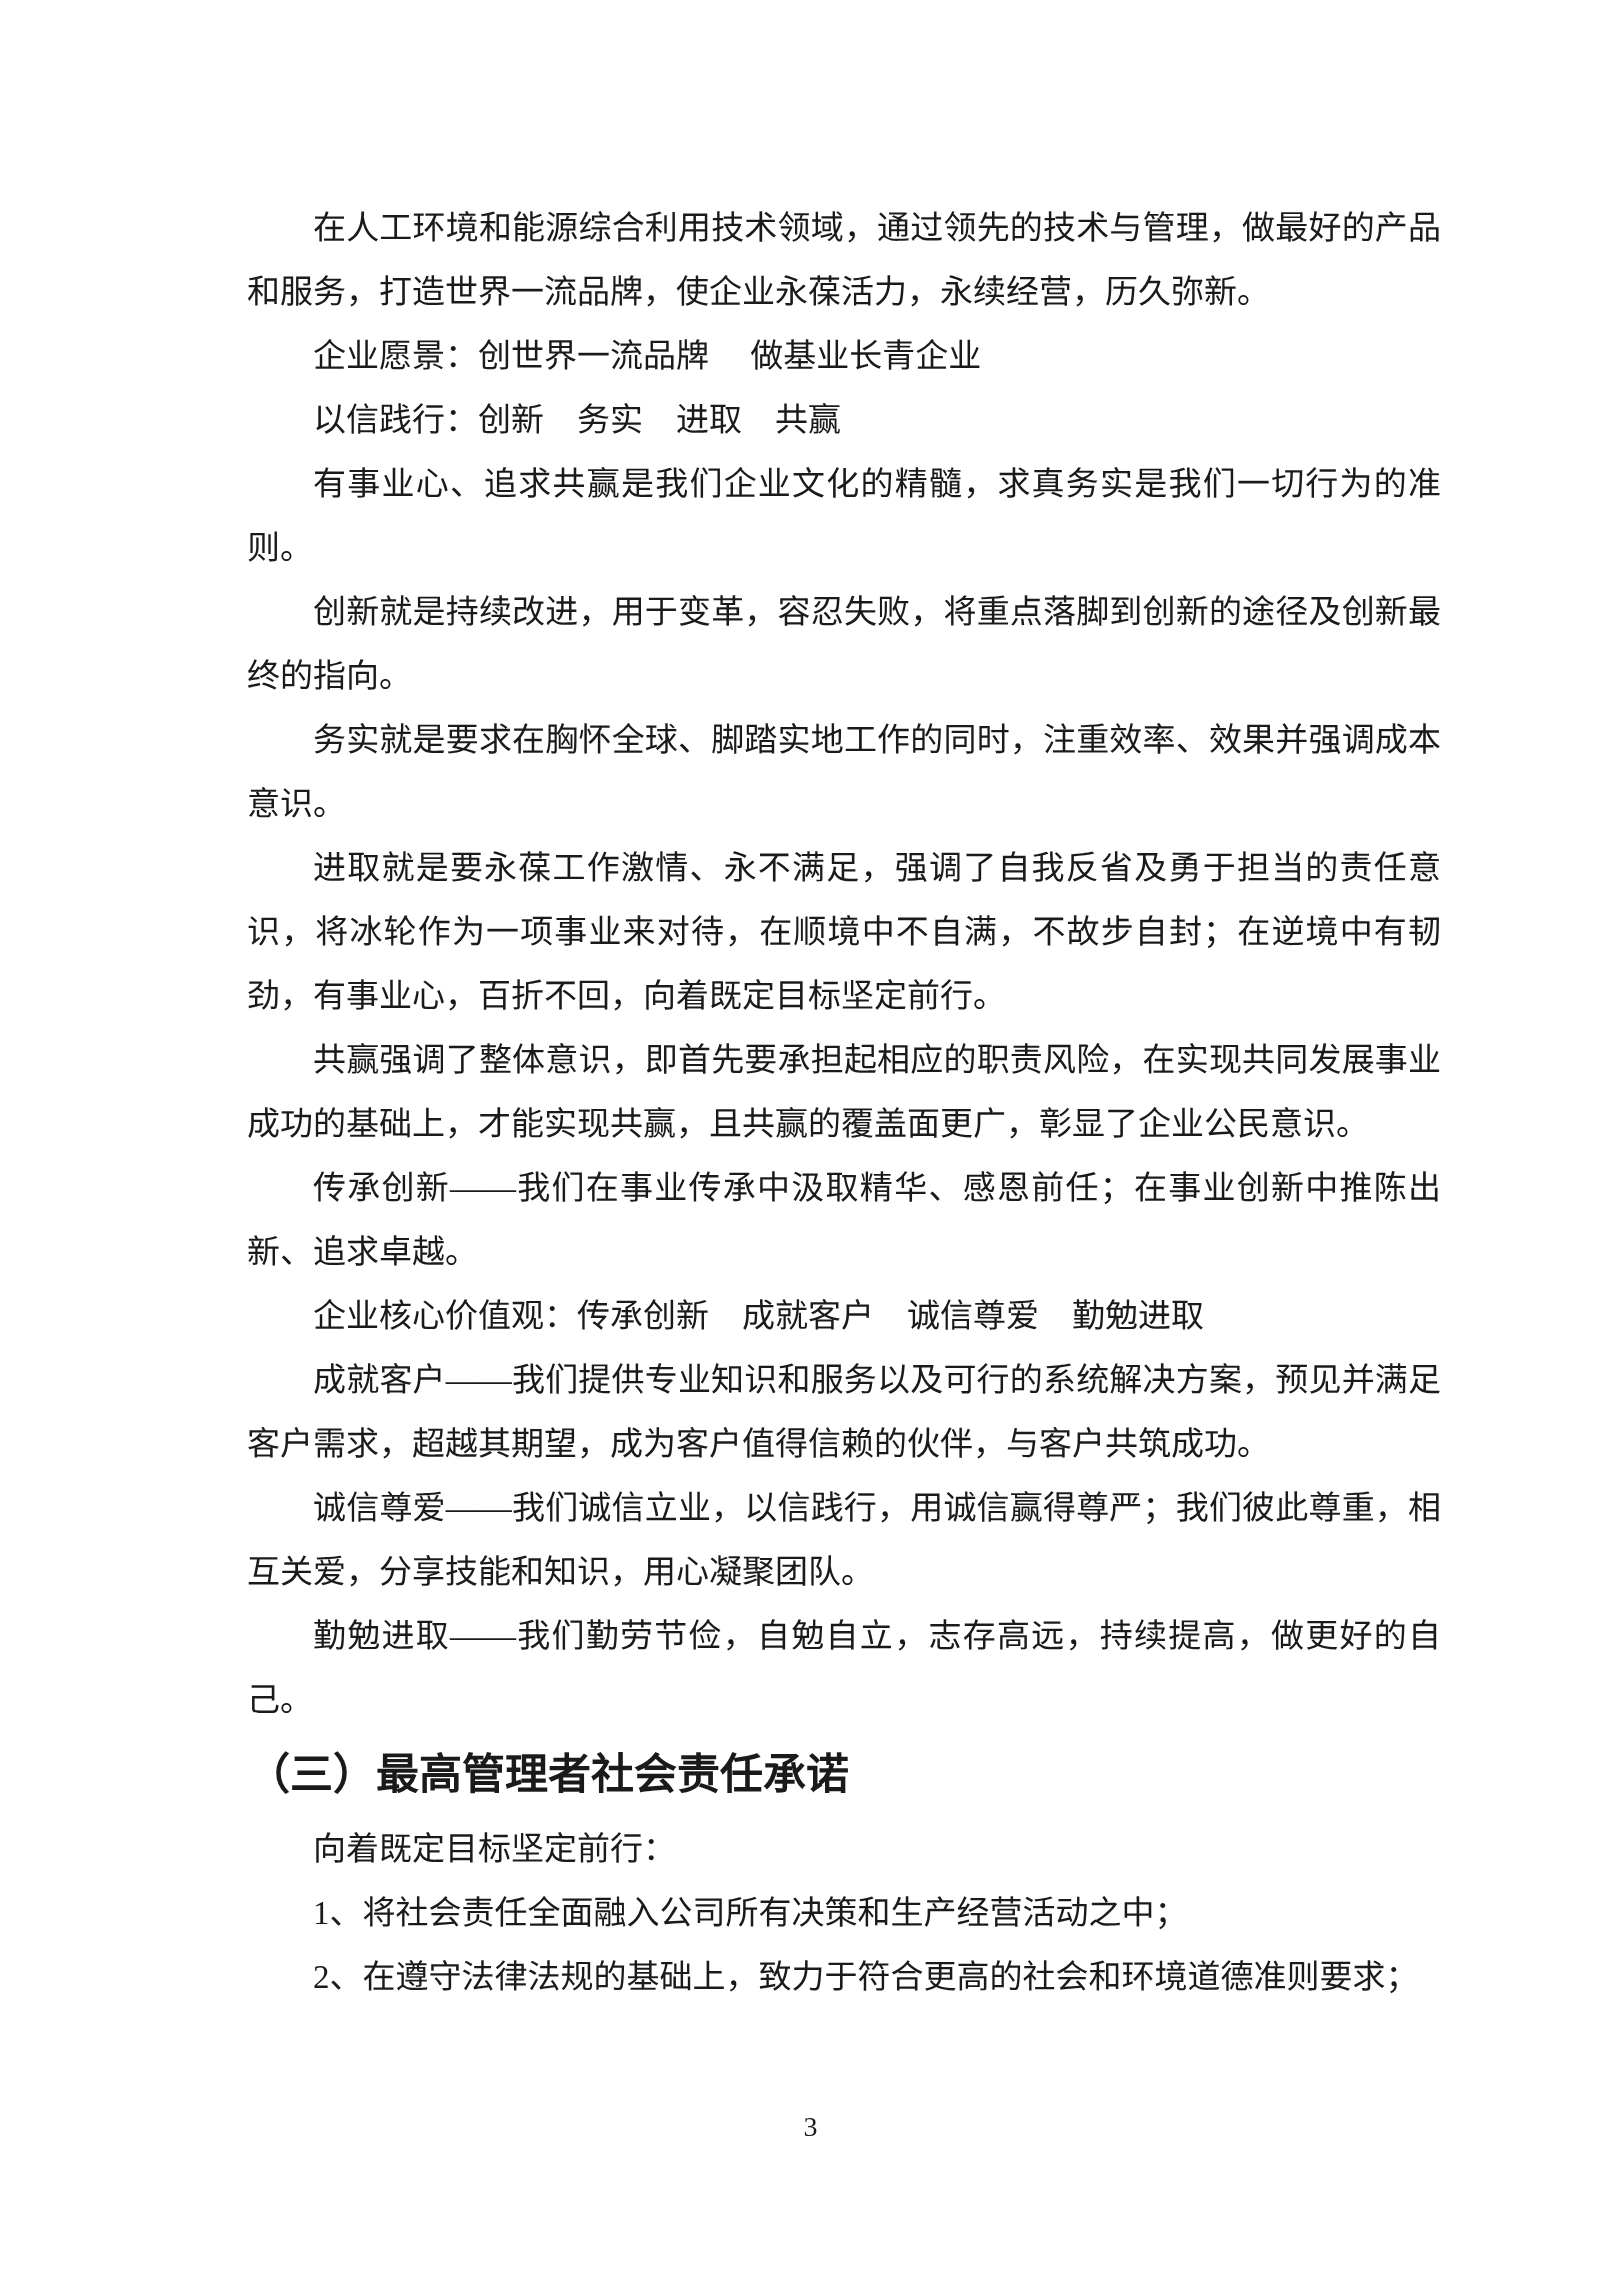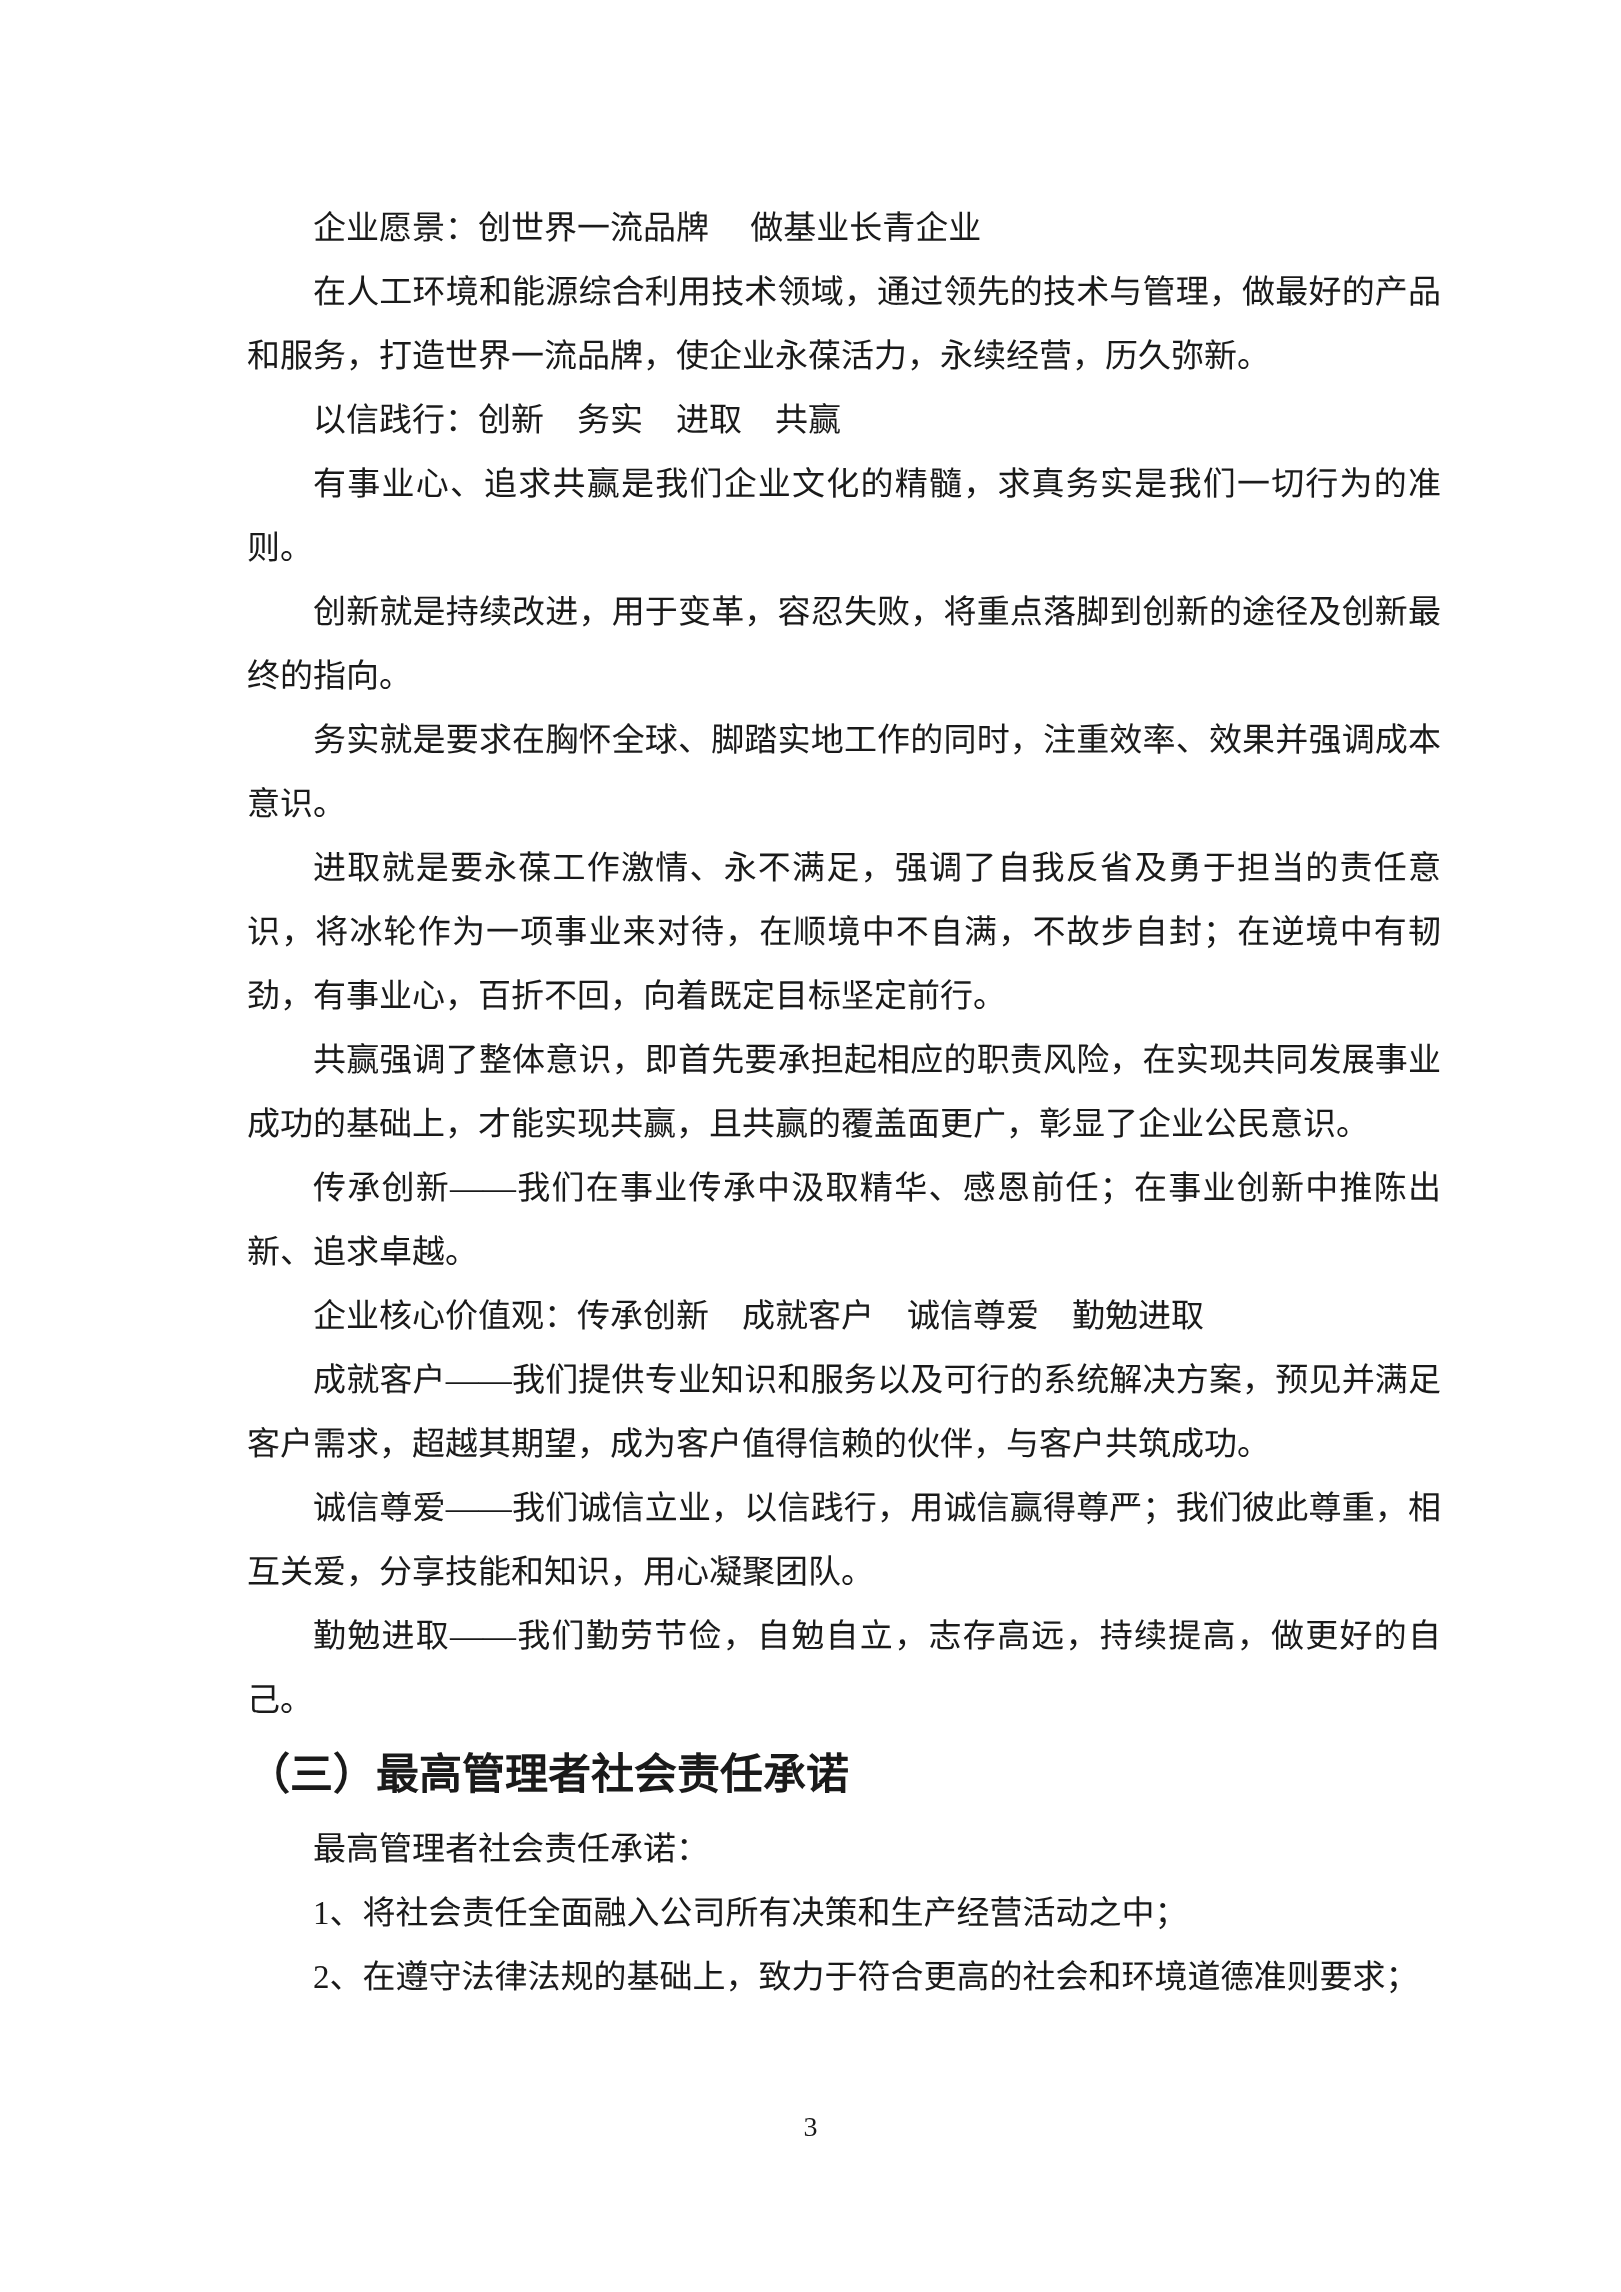--- a/index.html
+++ b/index.html
@@ -49,33 +49,33 @@
     font-size: 28px;
     line-height: 39px;
     color: #1a1a1a;
   }
 </style>
 </head>
 <body>
 
 <div class="page">
   <div class="doc-content">
+      <p class="para-body">在人工环境和能源综合利用技术领域，通过领先的技术与管理，做最好的产品和服务，打造世界一流品牌，使企业永葆活力，永续经营，历久弥新。</p>
       <p class="para-body">企业愿景：创世界一流品牌　 做基业长青企业</p>
-      <p class="para-body">在人工环境和能源综合利用技术领域，通过领先的技术与管理，做最好的产品和服务，打造世界一流品牌，使企业永葆活力，永续经营，历久弥新。</p>
       <p class="para-body">以信践行：创新　务实　进取　共赢</p>
       <p class="para-body">有事业心、追求共赢是我们企业文化的精髓，求真务实是我们一切行为的准则。</p>
       <p class="para-body">创新就是持续改进，用于变革，容忍失败，将重点落脚到创新的途径及创新最终的指向。</p>
       <p class="para-body">务实就是要求在胸怀全球、脚踏实地工作的同时，注重效率、效果并强调成本意识。</p>
       <p class="para-body">进取就是要永葆工作激情、永不满足，强调了自我反省及勇于担当的责任意识，将冰轮作为一项事业来对待，在顺境中不自满，不故步自封；在逆境中有韧劲，有事业心，百折不回，向着既定目标坚定前行。</p>
       <p class="para-body">共赢强调了整体意识，即首先要承担起相应的职责风险，在实现共同发展事业成功的基础上，才能实现共赢，且共赢的覆盖面更广，彰显了企业公民意识。</p>
       <p class="para-body">传承创新——我们在事业传承中汲取精华、感恩前任；在事业创新中推陈出新、追求卓越。</p>
       <p class="para-body">企业核心价值观：传承创新　成就客户　诚信尊爱　勤勉进取</p>
       <p class="para-body">成就客户——我们提供专业知识和服务以及可行的系统解决方案，预见并满足客户需求，超越其期望，成为客户值得信赖的伙伴，与客户共筑成功。</p>
       <p class="para-body">诚信尊爱——我们诚信立业，以信践行，用诚信赢得尊严；我们彼此尊重，相互关爱，分享技能和知识，用心凝聚团队。</p>
       <p class="para-body">勤勉进取——我们勤劳节俭，自勉自立，志存高远，持续提高，做更好的自己。</p>
       <p class="para-heading">（三）最高管理者社会责任承诺</p>
-      <p class="para-body">最高管理者社会责任承诺：</p>
+      <p class="para-body">向着既定目标坚定前行：</p>
       <p class="para-body">1、将社会责任全面融入公司所有决策和生产经营活动之中；</p>
       <p class="para-body">2、在遵守法律法规的基础上，致力于符合更高的社会和环境道德准则要求；</p>
     </div>
   <div class="page-number">3</div>
 </div>
 
 
 </body></html>

